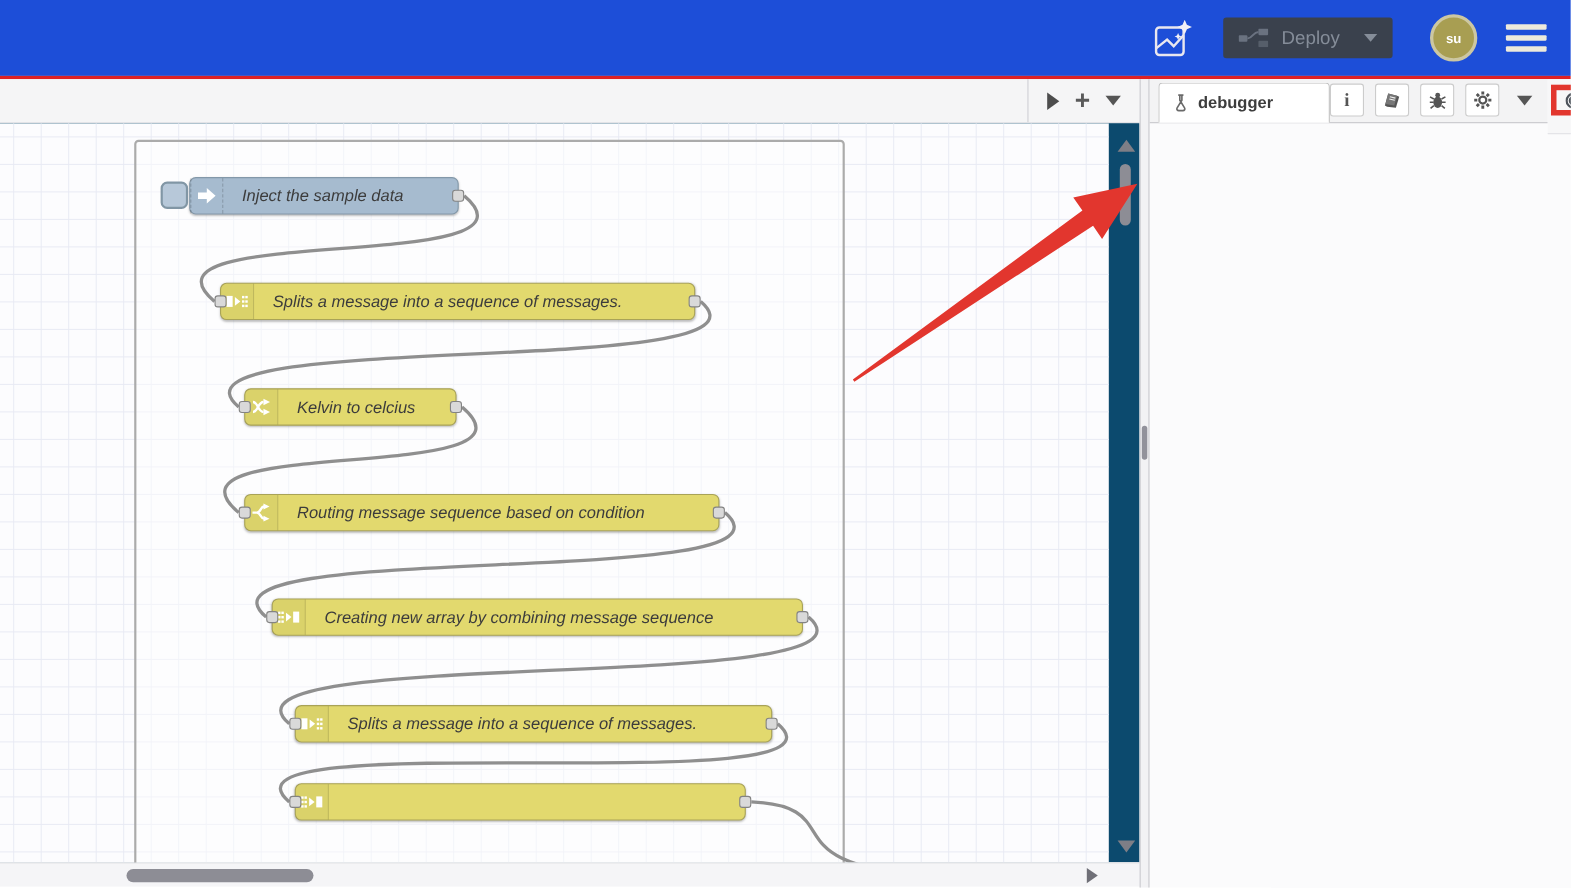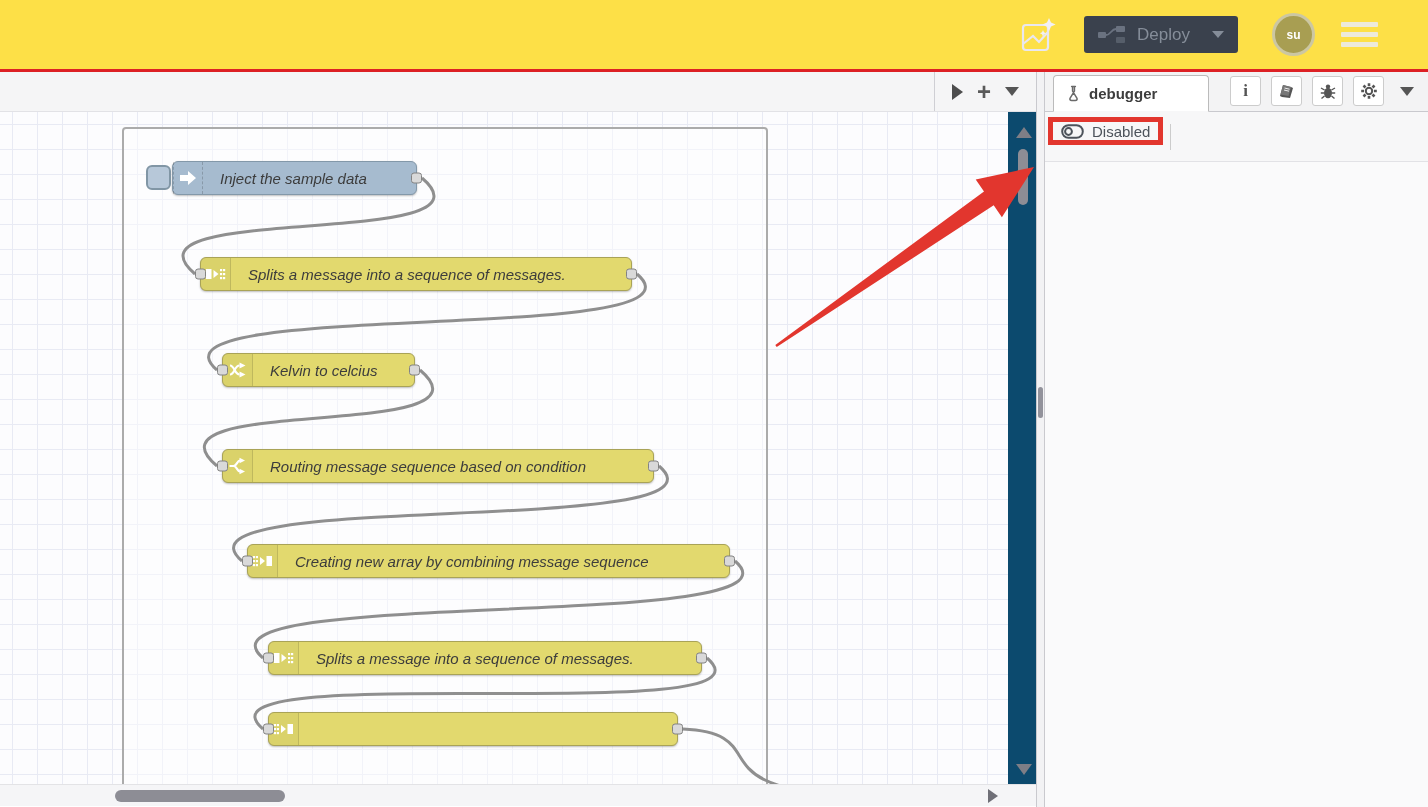--- a/index.html
+++ b/index.html
@@ -1,21 +1,21 @@
 <!DOCTYPE html>
 <html><head>
 <meta charset="utf-8">
 <style>
   * { box-sizing: border-box; margin:0; padding:0; }
   html,body { width:1428px; height:807px; overflow:hidden;
     font-family:"Liberation Sans", sans-serif; background:#fff; }
 
   
-  .header { height:69px; background:#fde047; display:flex; align-items:center;
-    justify-content:flex-end; padding-right:50px; }
+  .header { height:69px; background:#1d4ed8; display:flex; align-items:center;
+    justify-content:flex-end; padding-right:22px; }
   .redline { height:3px; background:#dd2125; }
   .ai-btn { width:40px; height:40px; margin-right:26px; display:flex;
     align-items:center; justify-content:center; cursor:pointer; }
   .deploy-btn { height:37px; background:#3a414d; border:none; border-radius:3px;
     display:flex; align-items:center; gap:12px; padding:0 14px; margin-right:34px;
     color:#858d99; font-size:17px; font-family:"Liberation Sans",sans-serif; }
   .deploy-chevron { width:0; height:0; border-left:6px solid transparent;
     border-right:6px solid transparent; border-top:7px solid #858d99; margin-left:10px; }
   .avatar { width:43px; height:43px; border-radius:50%; background:#a89e52;
     border:3px solid #ccc7a2; color:#fff; font-weight:bold; font-size:12px;
@@ -84,21 +84,21 @@
 
   #arrow-svg { position:absolute; left:0; top:0; z-index:10; pointer-events:none; }
 
   
   .separator { width:9px; background:#f2f2f4; border-left:1px solid #c9c9ce;
     border-right:1px solid #c9c9ce; position:relative; cursor:col-resize; }
   .sep-handle { position:absolute; top:315px; left:1px; width:5px; height:31px;
     background:#92929b; border-radius:3px; }
 
   
-  .sidebar { width:383px; display:flex; flex-direction:column; background:#fbfbfc; }
+  .sidebar { width:383px; display:flex; flex-direction:row; background:#fbfbfc; }
   .sidebar-tabs { height:40px; background:#f3f3f4; border-bottom:1px solid #c9c9ce;
     display:flex; align-items:flex-end; padding:0 8px; }
   .side-tab { width:156px; height:37px; background:#fff; border:1px solid #bbb;
     border-bottom:1px solid #f7f7f8; border-radius:4px 4px 0 0; margin-bottom:-1px;
     display:flex; align-items:center; gap:8px; padding:0 12px; cursor:pointer; z-index:2; }
   .side-tab span { font-size:15px; font-weight:bold; color:#3d3d3d; }
   .tab-btns { margin-left:auto; display:flex; align-items:center; gap:10px; padding-bottom:5px; }
   .sq-btn { width:31px; height:30px; background:#fff; border:1px solid #ccc;
     border-radius:3px; display:flex; align-items:center; justify-content:center; cursor:pointer; }
   .info-glyph { font-family:"Liberation Serif",serif; font-weight:bold; font-size:17px; color:#555; }

